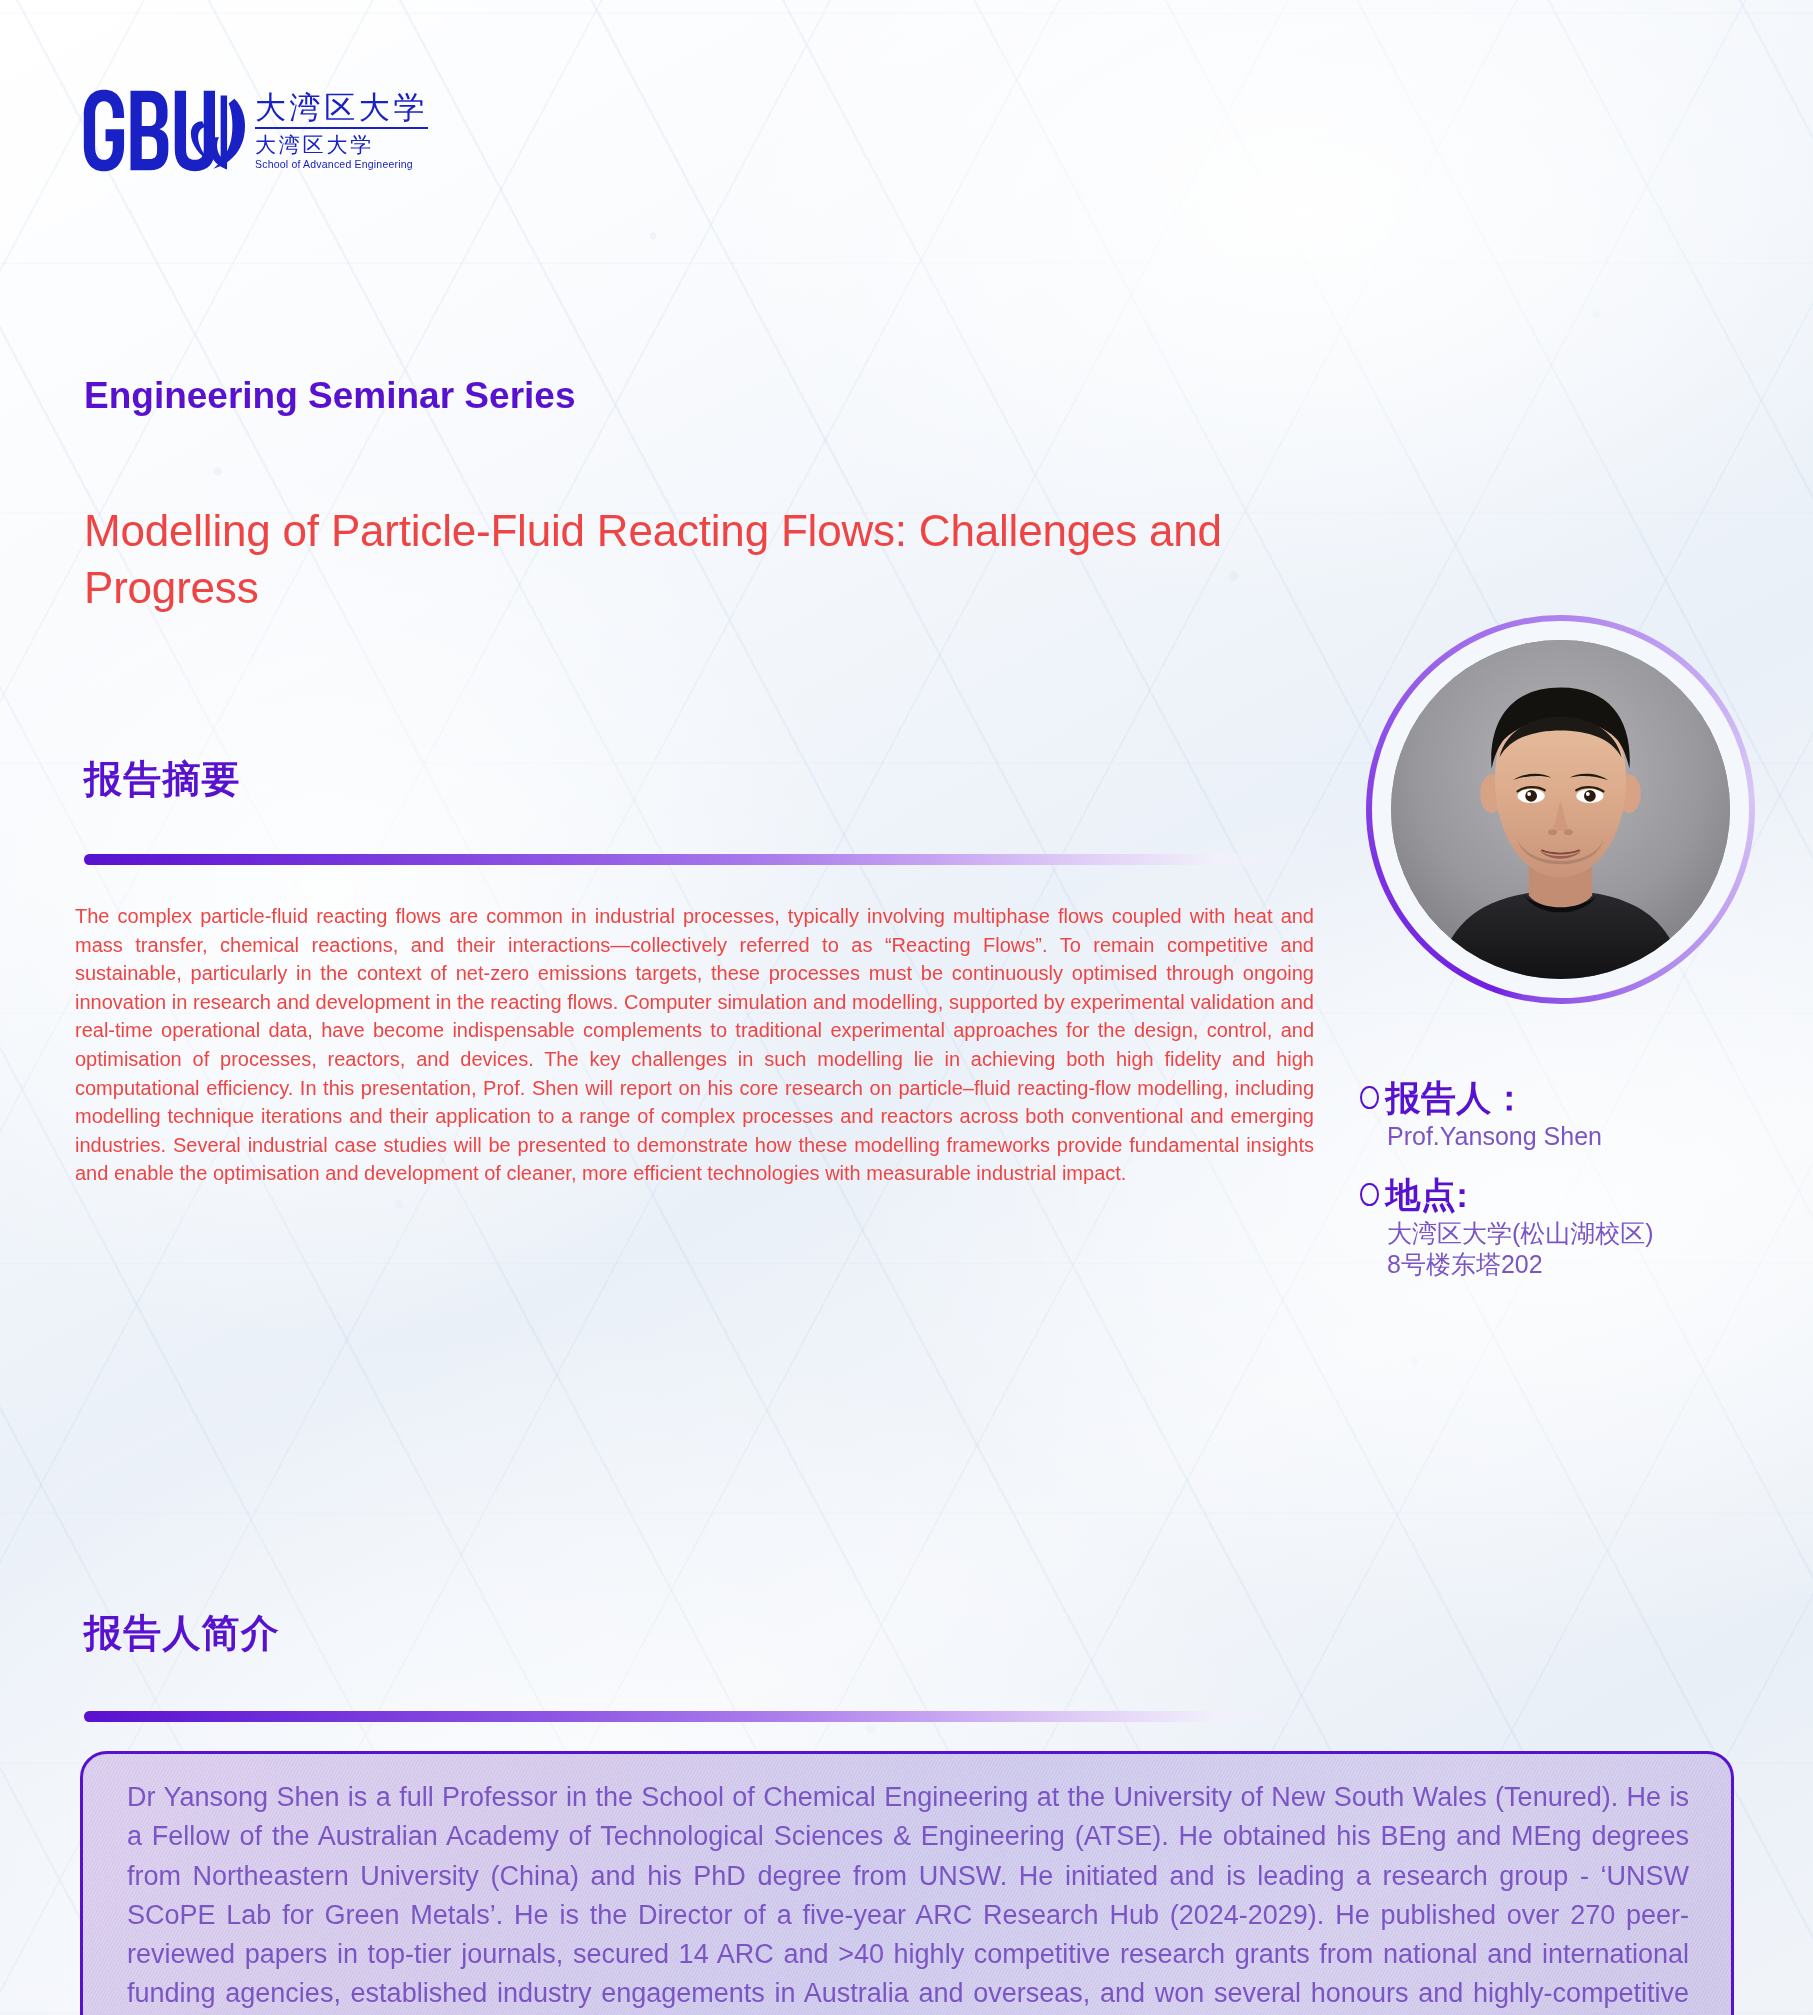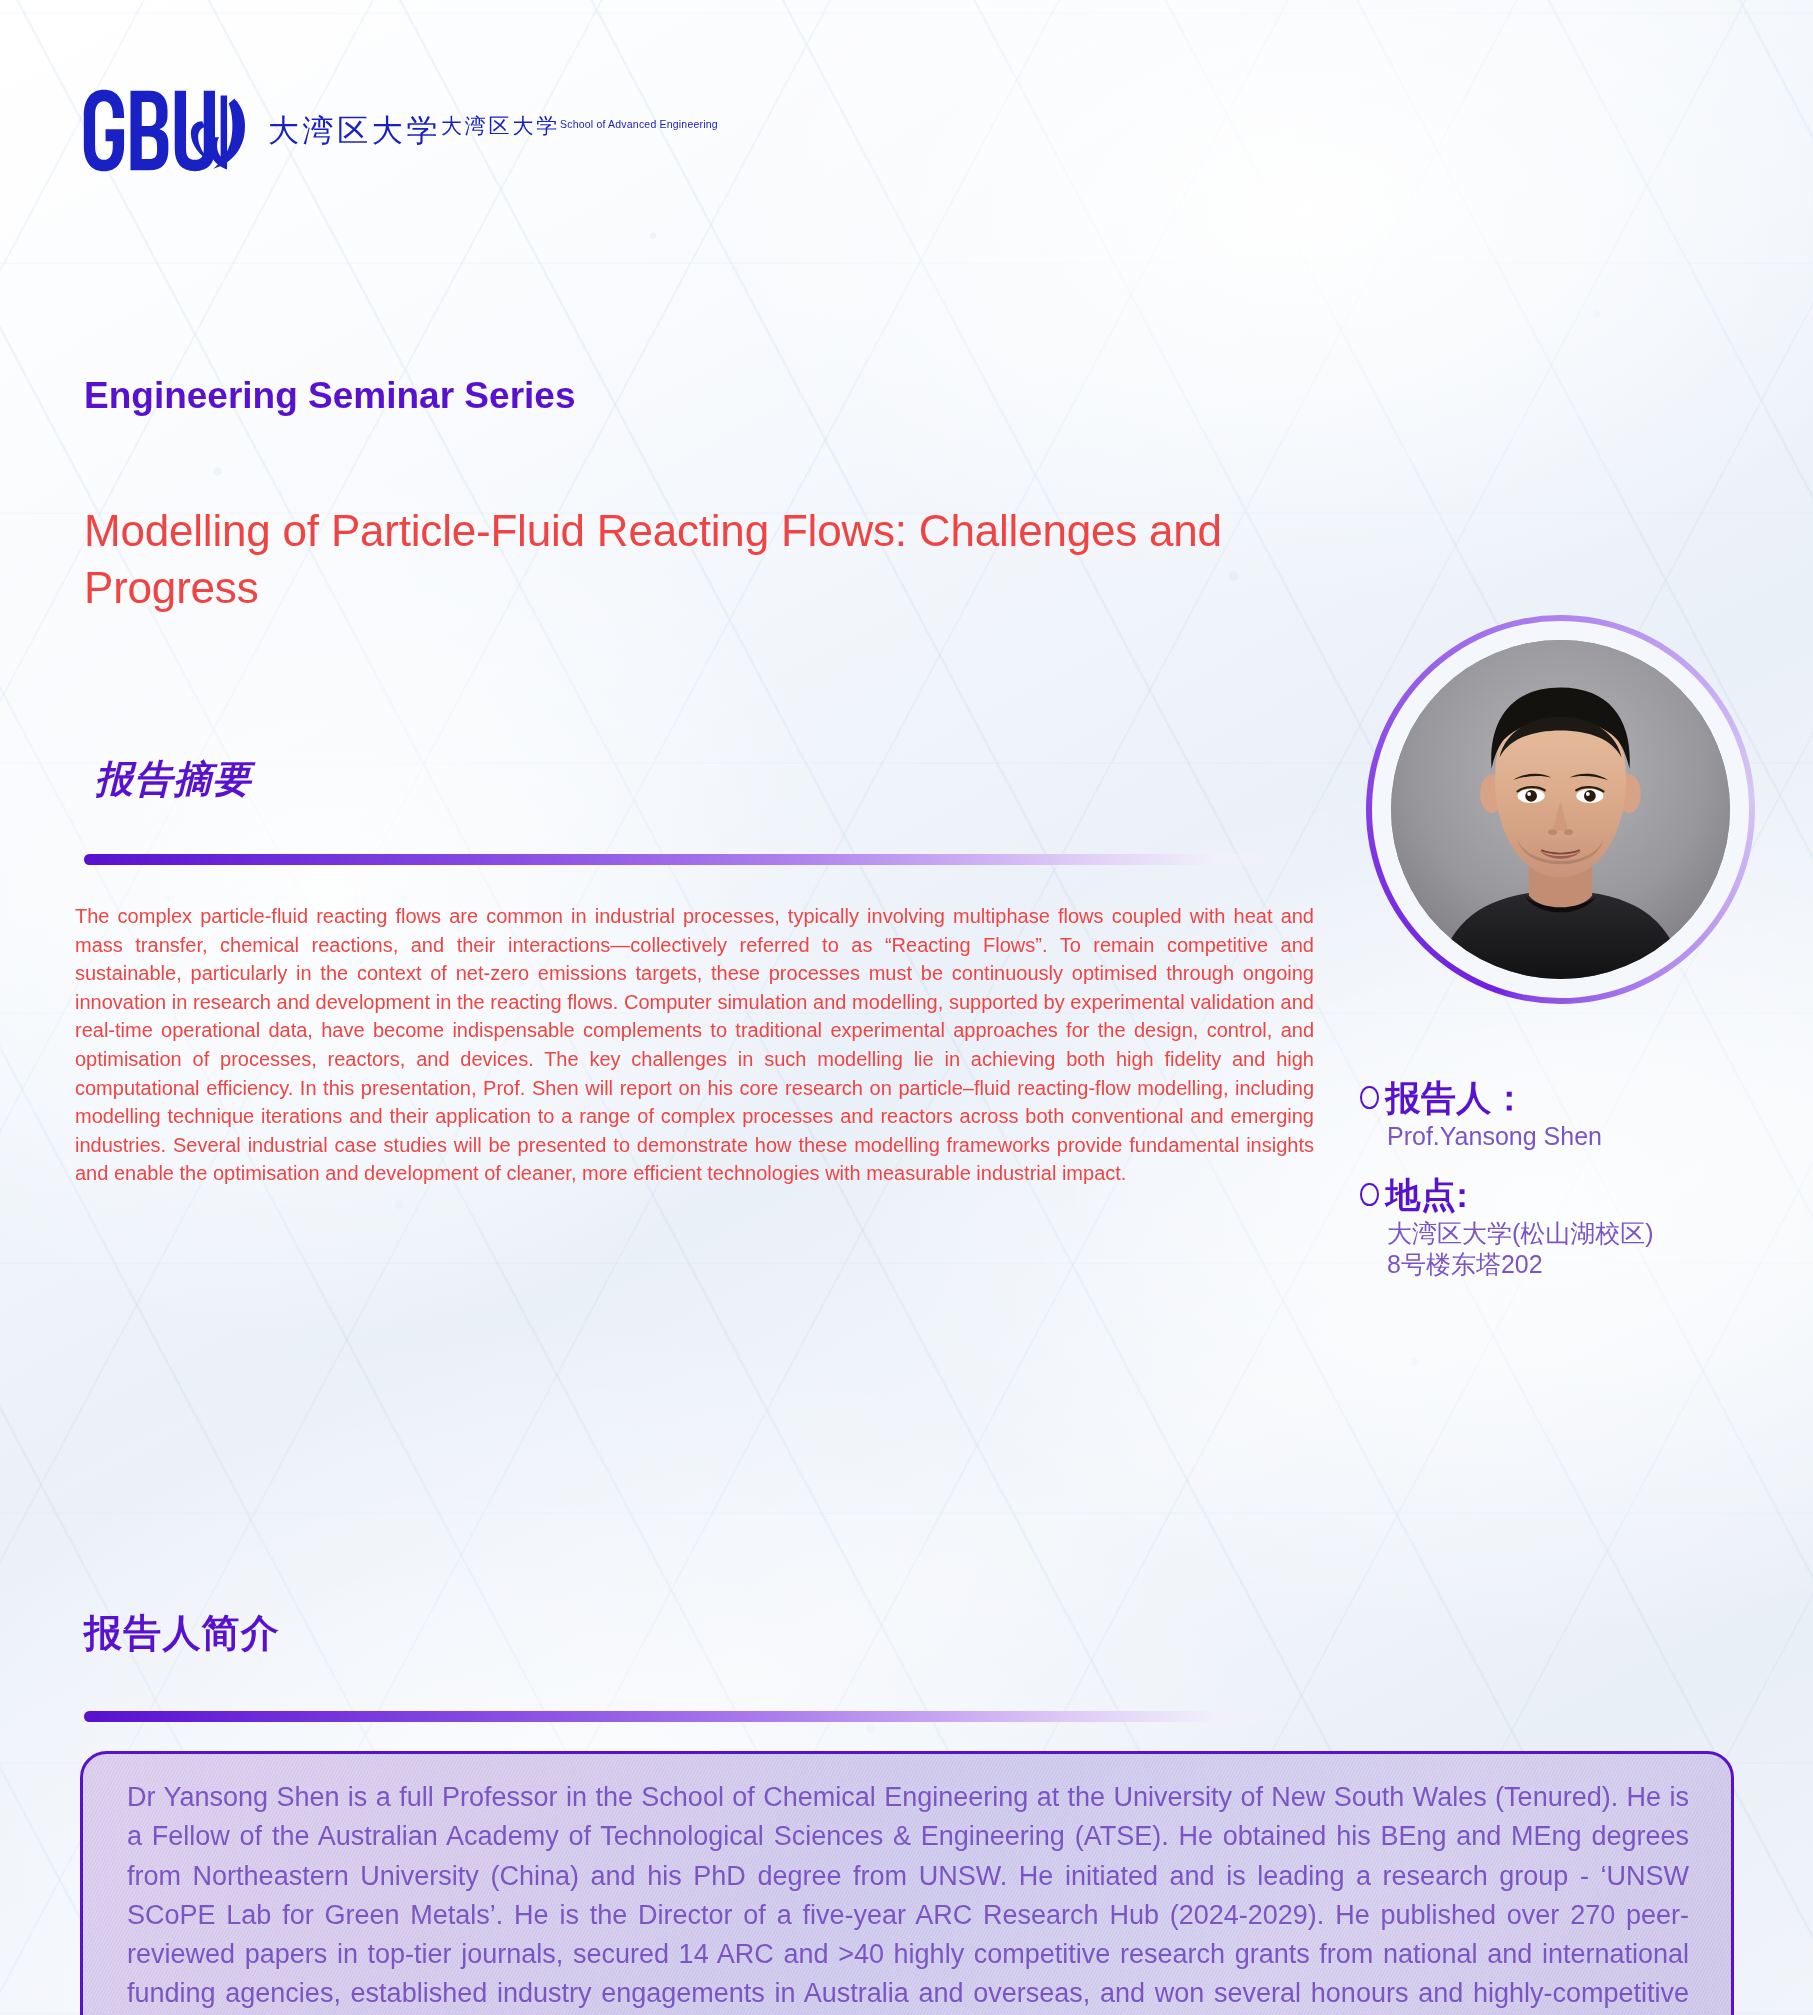--- a/index.html
+++ b/index.html
@@ -92,22 +92,23 @@
   .logo-block {
     position: absolute;
     left: 79px;
     top: 84px;
     display: flex;
     align-items: center;
     gap: 0px;
   }
   .logo-mark { display: block; }
   .logo-text {
-    margin-left: 20px;
+    margin-left: 7px;
     display: flex;
+    flex-direction: column;
     justify-content: center;
   }
   .logo-cn-1 {
     font-size: 31px;
     letter-spacing: 3.6px;
     color: #1a21c4;
     font-weight: 400;
     line-height: 1.0;
     white-space: nowrap;
   }
@@ -173,21 +174,21 @@
   
   .sec-head {
     position: absolute;
     font-size: 38px;
     font-weight: 700;
     color: #5811cf;
     letter-spacing: 1.2px;
     line-height: 1.0;
     white-space: nowrap;
   }
-  .sec-head-abstract { left: 95px; top: 760px; font-style: italic; }
+  .sec-head-abstract { left: 84px; top: 760px; }
   .sec-head-bio      { left: 84px; top: 1614px; }
 
   .sec-rule {
     position: absolute;
     height: 10.5px;
     border-radius: 5.2px;
     background: linear-gradient(90deg,
         #5811cf 0%,
         #7230da 18%,
         #8e55e3 38%,

